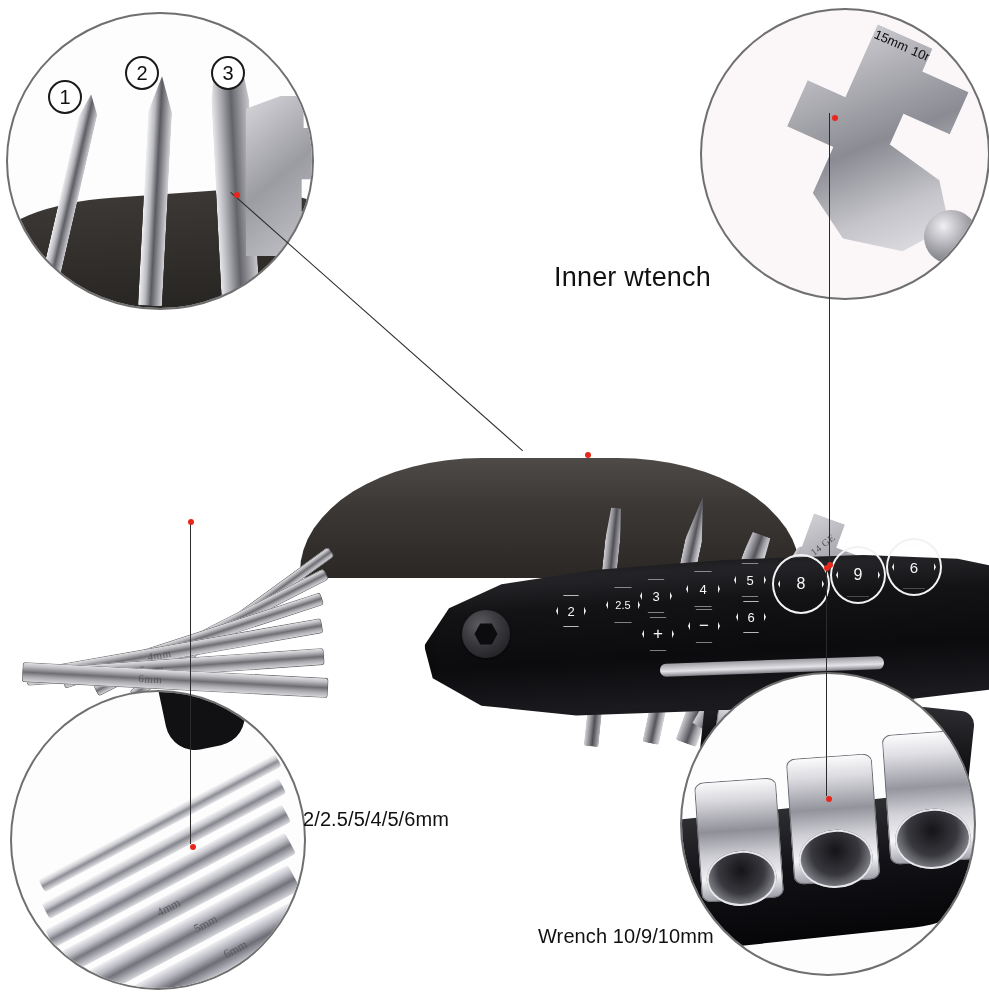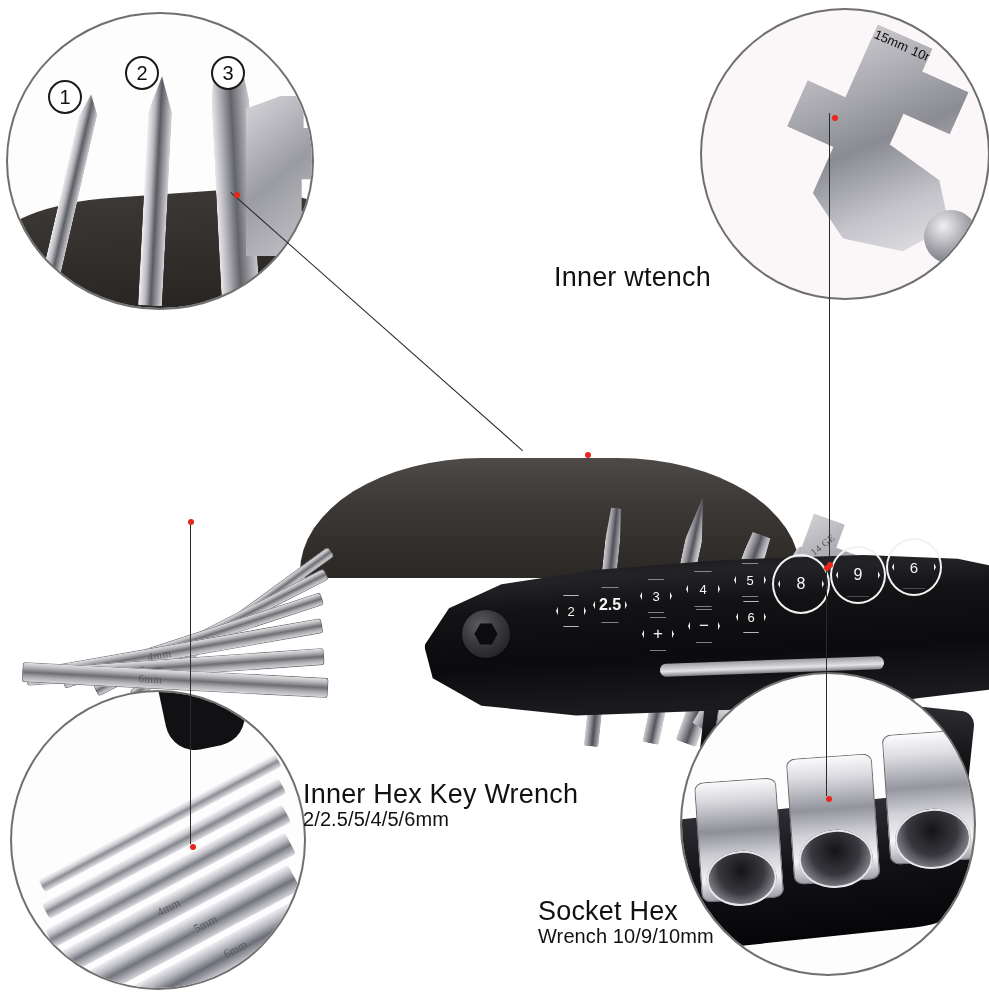--- a/index.html
+++ b/index.html
@@ -229,21 +229,21 @@
 
     <div class="pivot" style="left:462px; top:310px; width:48px; height:48px;"></div>
 
     <div class="slotline" style="left:660px; top:360px; width:224px; height:13px; transform:rotate(-2deg);"></div>
 
     <div class="hexrow" style="left:556px; top:252px; width:420px; height:110px;">
 
       <div class="hx" style="left:0px;   top:42px; width:30px; height:34px;">
           <span>2</span>
         </div>
-      <div class="hx" style="left:37px;  top:34px; width:34px; height:38px; font-size:16px;font-weight:bold;">
+      <div class="hx" style="left:50px;  top:34px; width:34px; height:38px; font-size:11px;">
           <span>2.5</span>
         </div>
       <div class="hx" style="left:84px;  top:26px; width:32px; height:36px;">
           <span>3</span>
         </div>
       <div class="hx" style="left:130px; top:18px; width:34px; height:38px;">
           <span>4</span>
         </div>
       <div class="hx" style="left:178px; top:10px; width:32px; height:36px;">
           <span>5</span>
@@ -357,21 +357,20 @@
     </div>
     <div style="position:absolute; left:36px; top:270px; width:268px; height:32px; transform:rotate(-28deg);
                 background:linear-gradient(180deg,#eeeef2,#b2b2bb 30%,#6d6d77 56%,#d2d2d9 100%); border-radius:3px;">
       <span style="position:absolute; left:68%; top:50%; transform:translateY(-50%); font-size:12px; color:#5a5a60;
                    font-family:'Liberation Serif',serif;">6mm</span>
     </div>
 
     <div class="dot" style="left:178px; top:152px;"></div>
   </div>
 
-  <div class="label-title" style="left:303px; top:779px;">Inner Hex Key Wrench</div>
   <div class="label-sub" style="left:303px; top:808px;">2/2.5/5/4/5/6mm</div>
 
   <div class="leader" style="left:191px; top:522px; width:322px; height:1.3px; transform:rotate(90deg);"></div>
   <div class="dot" style="left:188px; top:519px;"></div>
 
   <div class="inset" style="left:680px; top:672px; width:296px; height:304px;">
     <div style="position:absolute; left:-16px; top:130px; width:330px; height:132px;
                 background:linear-gradient(180deg,#2e2e32 0%,#121216 48%,#060609 100%);
                 border-radius:12px 16px 88px 30px / 12px 16px 64px 34px; transform:rotate(-6deg);"></div>
 
@@ -396,20 +395,19 @@
                 background:linear-gradient(180deg,#fdfdfe 0%,#dfdfe4 16%,#96969f 42%,#d3d3d9 62%,#f6f6f8 82%,#a0a0a9 100%);
                 box-shadow:0 0 0 1px #6c6c74 inset;">
       <span style="position:absolute; left:7%; bottom:-5%; width:86%; height:46%; border-radius:50%;
                    background:radial-gradient(ellipse at 50% 36%, #151518 0%, #38383e 46%, #93939b 78%, #dadade 100%);
                    box-shadow:0 0 0 2px #e8e8ec inset;"></span>
     </div>
 
     <div class="dot" style="left:144px; top:122px;"></div>
   </div>
 
-  <div class="label-title" style="left:538px; top:896px;">Socket Hex</div>
   <div class="label-sub" style="left:538px; top:925px;">Wrench 10/9/10mm</div>
 
   <div class="leader" style="left:827px; top:568px; width:228px; height:1.3px; transform:rotate(90deg);"></div>
   <div class="dot" style="left:824px; top:565px;"></div>
 
   <span class="hidden-text">Bicycle multi-tool folding repair kit</span>
 </div>
 
 </body></html>

